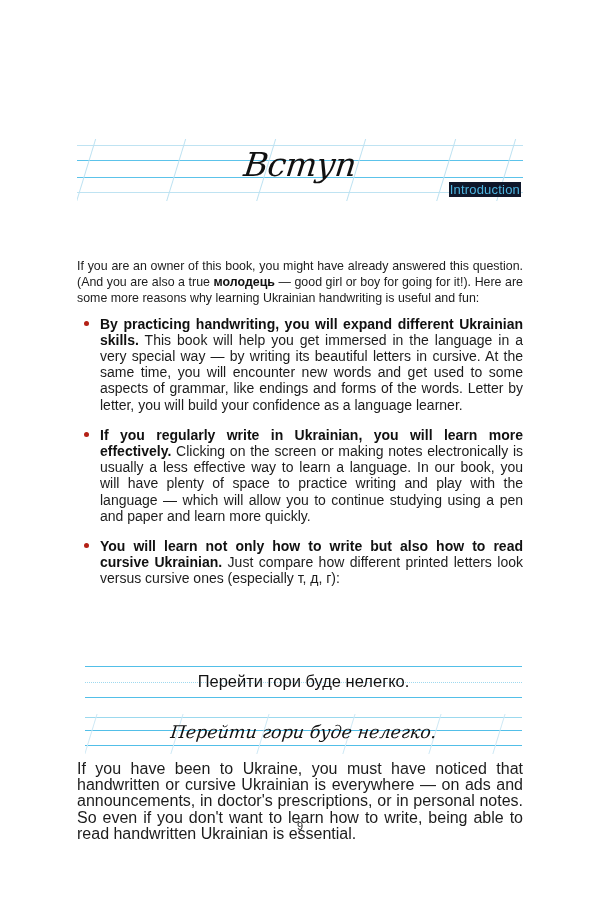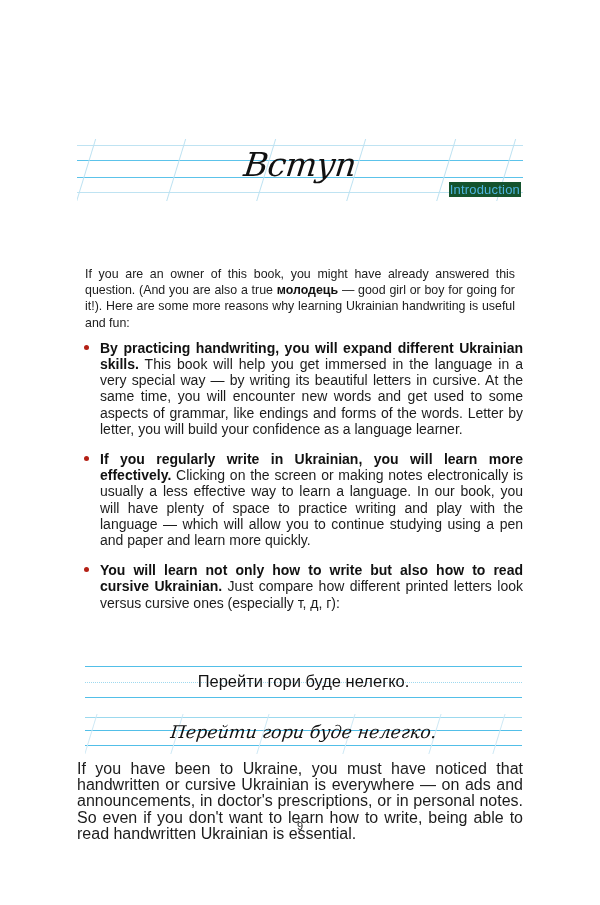--- a/index.html
+++ b/index.html
@@ -76,21 +76,21 @@
     z-index: 3;
   }
   .chapter-title-en {
     position: absolute;
     right: 2px;
     bottom: 4px;
     font-size: 13px;
     color: #4db4e0;
     letter-spacing: 0.2px;
     z-index: 3;
-    background: #14532d;
+    background: #0f172a;
     padding: 0 1px;
   }
 
   
   .content {
     position: absolute;
     left: 77px;
     top: 258px;
     width: 446px;
   }
@@ -98,21 +98,21 @@
   .section-heading {
     font-size: 12.6px;
     font-weight: bold;
     text-align: center;
     margin: 0 0 18px 0;
     line-height: 17px;
     color: #131313;
   }
 
   p.body-text {
-    margin: 8px;
+    margin: 0;
     font-size: 12.4px;
     line-height: 16.2px;
     text-align: justify;
     color: #1c1c1c;
   }
 
   ul.benefits {
     list-style: none;
     margin: 9px 0 0 0;
     padding: 0;

